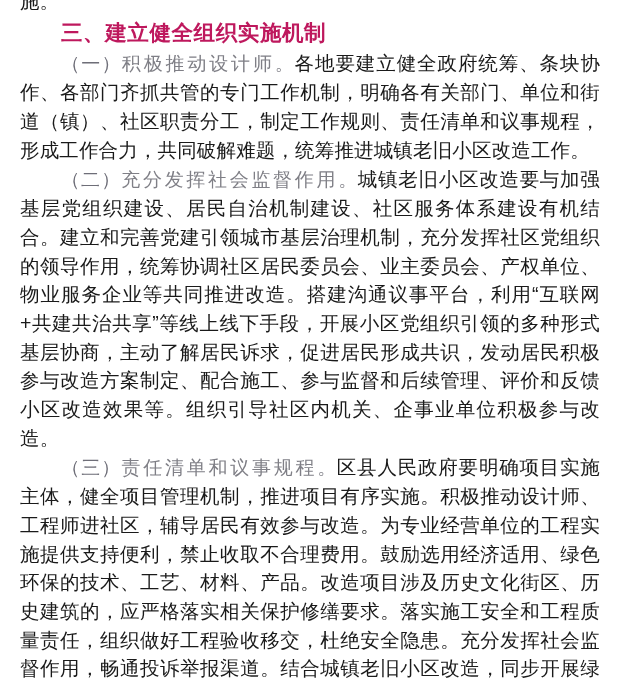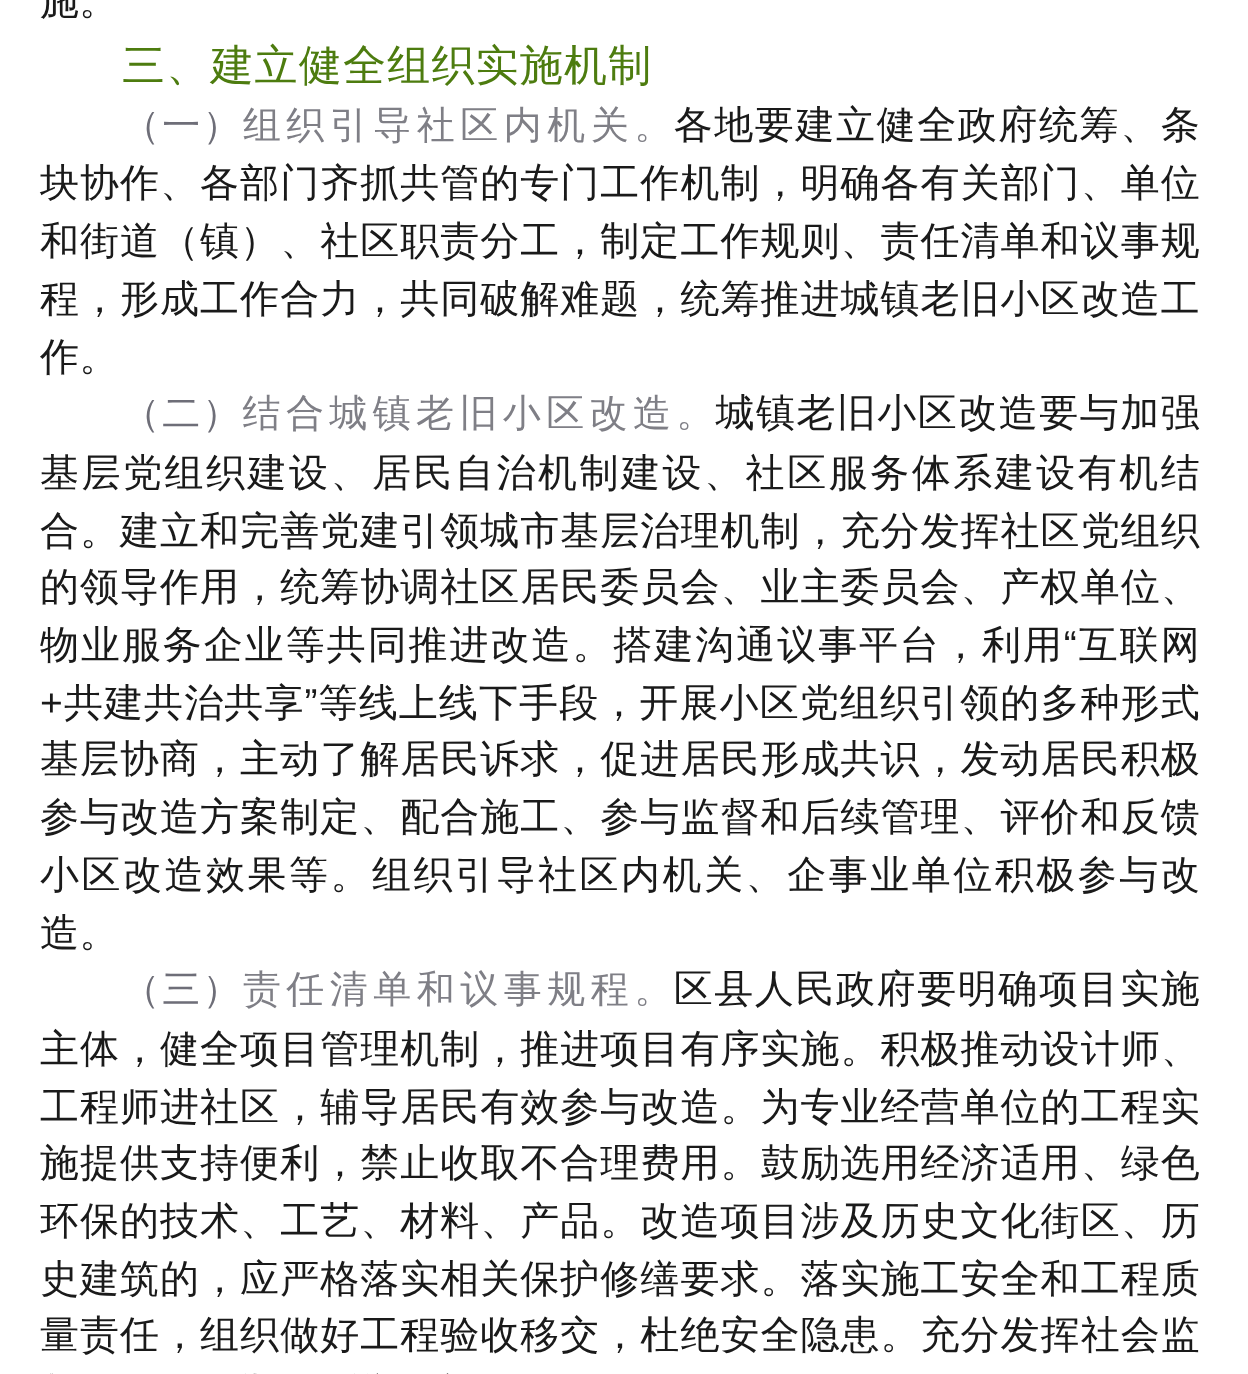--- a/index.html
+++ b/index.html
@@ -50,24 +50,24 @@
     color: #1a1a1a;
     margin: 0;
     text-indent: 0;
     padding-left: 0;
     height: 28.7px;
     overflow: hidden;
   }
   
   .section-heading {
     font-family: "Liberation Serif", "DejaVu Serif", serif;
-    font-weight: normal;
+    font-weight: bold;
     font-size: 21.5px;
     line-height: 30px;
-    color: #4d7c0f;
+    color: #be185d;
     margin: 0;
     padding-top: 2px;
     padding-bottom: 1px;
     text-indent: 41px;
     letter-spacing: 0.6px;
   }
   
   .runin {
     font-family: "Liberation Serif", "DejaVu Serif", serif;
     font-size: 19px;
@@ -86,20 +86,20 @@
 </head>
 <body>
 
 <div id="page">
   <div class="doc-body">
 
     <p class="clipped-line">施。</p>
 
     <h2 class="section-heading">三、建立健全组织实施机制</h2>
 
-    <p class="para indent"><span class="runin"><span class="paren">（一）</span><span>组织引导社区内机关</span><span class="period">。</span></span><span>各地要建立健全政府统筹、条块协作、各部门齐抓共管的专门工作机制，明确各有关部门、单位和街道（镇）、社区职责分工，制定工作规则、责任清单和议事规程，形成工作合力，共同破解难题，统筹推进城镇老旧小区改造工作。</span></p>
+    <p class="para indent"><span class="runin"><span class="paren">（一）</span><span>积极推动设计师</span><span class="period">。</span></span><span>各地要建立健全政府统筹、条块协作、各部门齐抓共管的专门工作机制，明确各有关部门、单位和街道（镇）、社区职责分工，制定工作规则、责任清单和议事规程，形成工作合力，共同破解难题，统筹推进城镇老旧小区改造工作。</span></p>
 
-    <p class="para indent"><span class="runin"><span class="paren">（二）</span><span>结合城镇老旧小区改造</span><span class="period">。</span></span><span>城镇老旧小区改造要与加强基层党组织建设、居民自治机制建设、社区服务体系建设有机结合。建立和完善党建引领城市基层治理机制，充分发挥社区党组织的领导作用，统筹协调社区居民委员会、业主委员会、产权单位、物业服务企业等共同推进改造。搭建沟通议事平台，利用“互联网+共建共治共享”等线上线下手段，开展小区党组织引领的多种形式基层协商，主动了解居民诉求，促进居民形成共识，发动居民积极参与改造方案制定、配合施工、参与监督和后续管理、评价和反馈小区改造效果等。组织引导社区内机关、企事业单位积极参与改造。</span></p>
+    <p class="para indent"><span class="runin"><span class="paren">（二）</span><span>充分发挥社会监督作用</span><span class="period">。</span></span><span>城镇老旧小区改造要与加强基层党组织建设、居民自治机制建设、社区服务体系建设有机结合。建立和完善党建引领城市基层治理机制，充分发挥社区党组织的领导作用，统筹协调社区居民委员会、业主委员会、产权单位、物业服务企业等共同推进改造。搭建沟通议事平台，利用“互联网+共建共治共享”等线上线下手段，开展小区党组织引领的多种形式基层协商，主动了解居民诉求，促进居民形成共识，发动居民积极参与改造方案制定、配合施工、参与监督和后续管理、评价和反馈小区改造效果等。组织引导社区内机关、企事业单位积极参与改造。</span></p>
 
     <p class="para indent"><span class="runin"><span class="paren">（三）</span><span>责任清单和议事规程</span><span class="period">。</span></span><span>区县人民政府要明确项目实施主体，健全项目管理机制，推进项目有序实施。积极推动设计师、工程师进社区，辅导居民有效参与改造。为专业经营单位的工程实施提供支持便利，禁止收取不合理费用。鼓励选用经济适用、绿色环保的技术、工艺、材料、产品。改造项目涉及历史文化街区、历史建筑的，应严格落实相关保护修缮要求。落实施工安全和工程质量责任，组织做好工程验收移交，杜绝安全隐患。充分发挥社会监督作用，畅通投诉举报渠道。结合城镇老旧小区改造，同步开展绿色社区创建。</span></p>
 
   </div>
 </div>
 
 </body></html>

